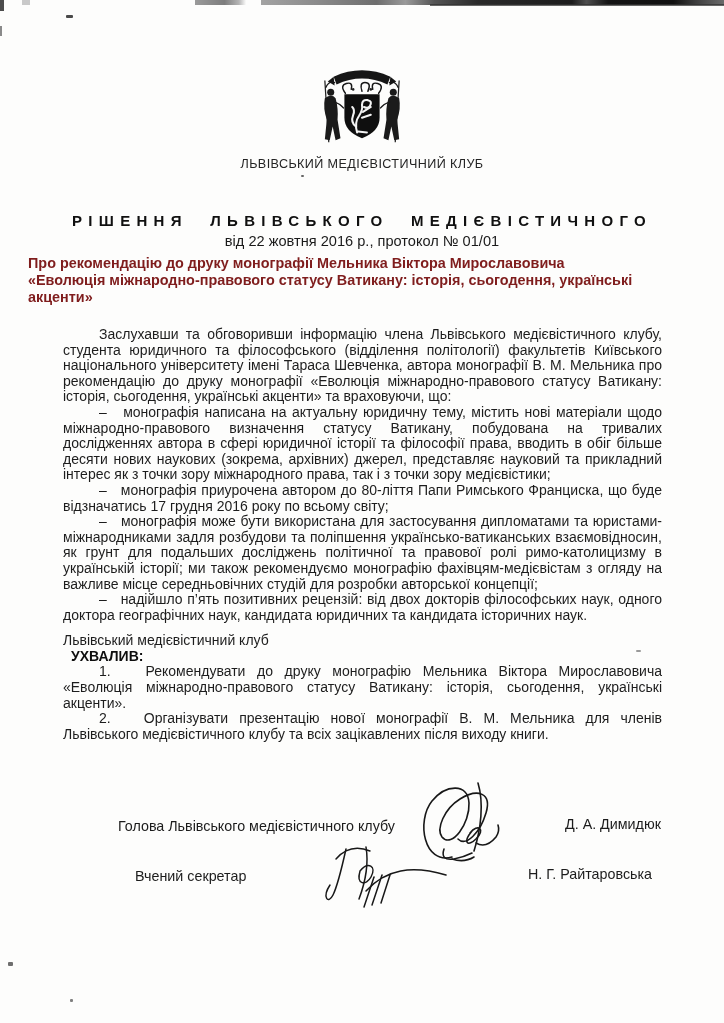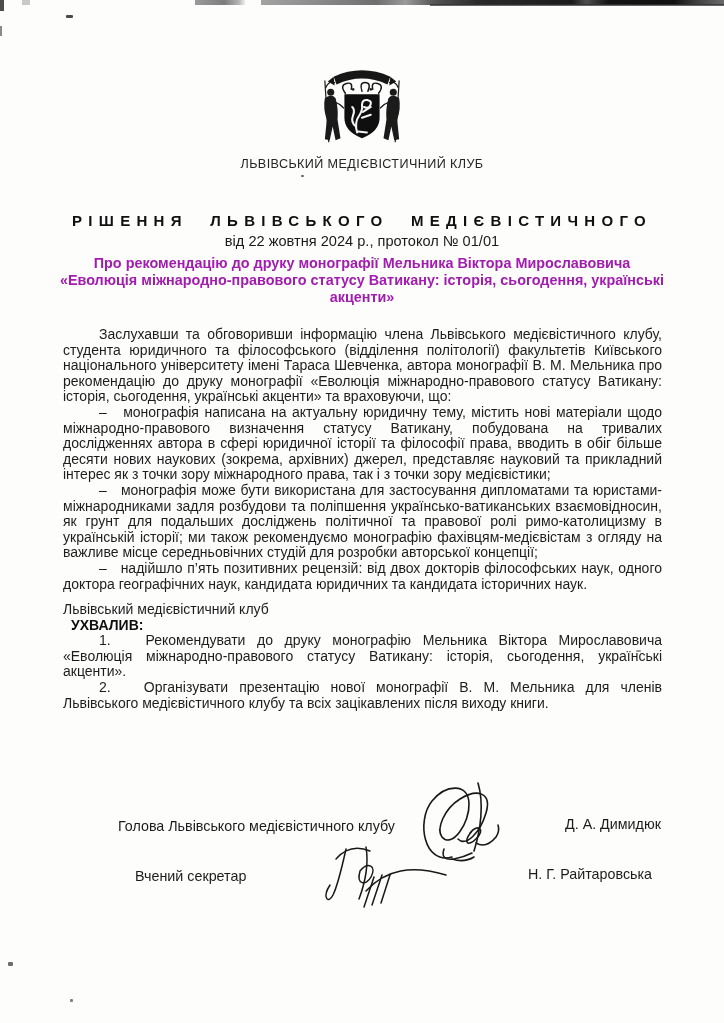--- a/index.html
+++ b/index.html
@@ -35,22 +35,22 @@
   .org-name{
     margin-top:7px;text-align:center;
     font-size:12.6px;line-height:14px;letter-spacing:.4px;color:#242424;
   }
   .doc-title{
     margin-top:41px;text-align:center;font-weight:bold;color:#101010;
     font-size:15px;line-height:17px;letter-spacing:.42em;word-spacing:.8em;
   }
   .date-line{margin-top:4px;text-align:center;font-size:14.6px;line-height:17px;color:#1a1a1a;}
   .subject{
-    margin-top:5px;text-align:center;font-weight:bold;color:#a21caf;
-    font-size:14.4px;line-height:17px;
+    margin-top:5px;text-align:left;font-weight:bold;color:#7f1d1d;
+    font-size:14.4px;line-height:17px;padding-left:28px;
   }
   .subject div{white-space:nowrap;}
   
   .doc-body{margin:21px 62px 0 63px;}
   .doc-body p{
     margin:0;font-size:14px;line-height:15.6px;text-align:justify;color:#1d1d1d;
   }
   .doc-body p.indent{text-indent:36px;}
   .doc-body p.plain{text-align:left;}
   .doc-body p.gap-top{margin-top:10px;}
@@ -123,31 +123,32 @@
       </g>
     </svg>
   </div>
 
   <div class="org-name">ЛЬВІВСЬКИЙ МЕДІЄВІСТИЧНИЙ КЛУБ</div>
 
   <div class="doc-title">
     <div>РІШЕННЯ ЛЬВІВСЬКОГО МЕДІЄВІСТИЧНОГО</div>
   </div>
 
-  <div class="date-line">від 22 жовтня 2024 р., протокол № 01/01</div>
+  <div class="date-line">від 22 жовтня 2016 р., протокол № 01/01</div>
 
   <div class="subject">
     <div>Про рекомендацію до друку монографії Мельника Віктора Мирославовича</div>
     <div>«Еволюція міжнародно-правового статусу Ватикану: історія, сьогодення, українські</div>
     <div>акценти»</div>
   </div>
 
   <div class="doc-body">
     <p class="indent">Заслухавши та обговоривши інформацію члена Львівського медієвістичного клубу, студента юридичного та філософського (відділення політології) факультетів Київського національного університету імені Тараса Шевченка, автора монографії В. М. Мельника про рекомендацію до друку монографії «Еволюція міжнародно-правового статусу Ватикану: історія, сьогодення, українські акценти» та враховуючи, що:</p>
     <p class="indent">–&nbsp;&nbsp; монографія написана на актуальну юридичну тему, містить нові матеріали щодо міжнародно-правового визначення статусу Ватикану, побудована на тривалих дослідженнях автора в сфері юридичної історії та філософії права, вводить в обіг більше десяти нових наукових (зокрема, архівних) джерел, представляє науковий та прикладний інтерес як з точки зору міжнародного права, так і з точки зору медієвістики;</p>
+    <p class="indent">–&nbsp;&nbsp; монографія приурочена автором до 80-ліття Папи Римського Франциска, що буде відзначатись 17 грудня 2016 року по всьому світу;</p>
     <p class="indent">–&nbsp;&nbsp; монографія може бути використана для застосування дипломатами та юристами-міжнародниками задля розбудови та поліпшення українсько-ватиканських взаємовідносин, як грунт для подальших досліджень політичної та правової ролі римо-католицизму в українській історії; ми також рекомендуємо монографію фахівцям-медієвістам з огляду на важливе місце середньовічних студій для розробки авторської концепції;</p>
     <p class="indent">–&nbsp;&nbsp; надійшло п’ять позитивних рецензій: від двох докторів філософських наук, одного доктора географічних наук, кандидата юридичних та кандидата історичних наук.</p>
     <p class="plain gap-top">Львівський медієвістичний клуб</p>
     <p class="plain bold">УХВАЛИВ:</p>
     <p class="res">1.&nbsp;&nbsp; Рекомендувати до друку монографію Мельника Віктора Мирославовича «Еволюція міжнародно-правового статусу Ватикану: історія, сьогодення, українські акценти».</p>
     <p class="res">2.&nbsp;&nbsp; Організувати презентацію нової монографії В. М. Мельника для членів Львівського медієвістичного клубу та всіх зацікавлених після виходу книги.</p>
   </div>
 
   <div class="signatures">
 

